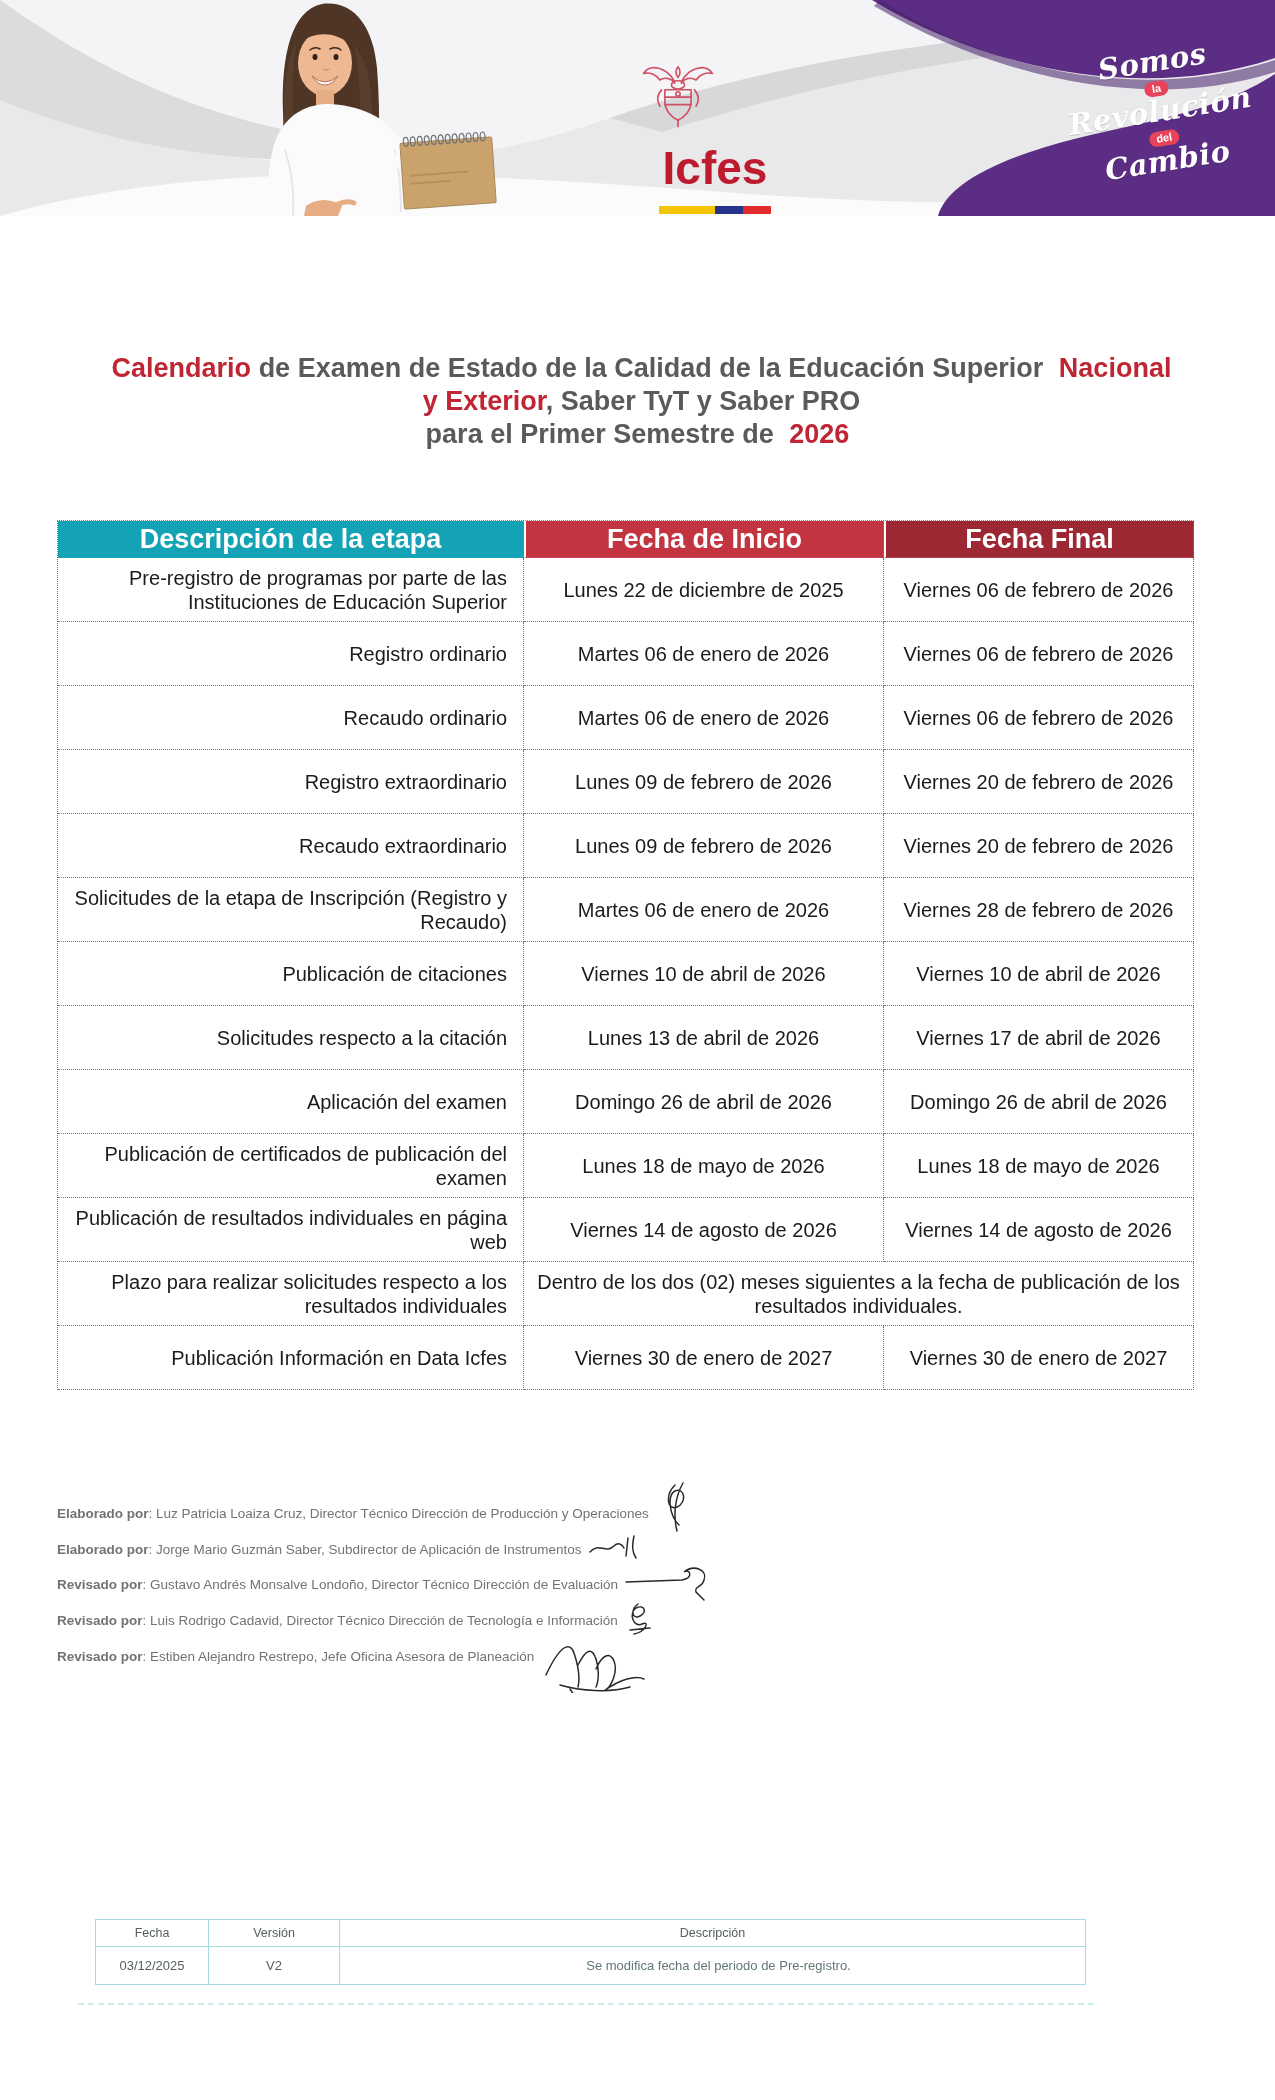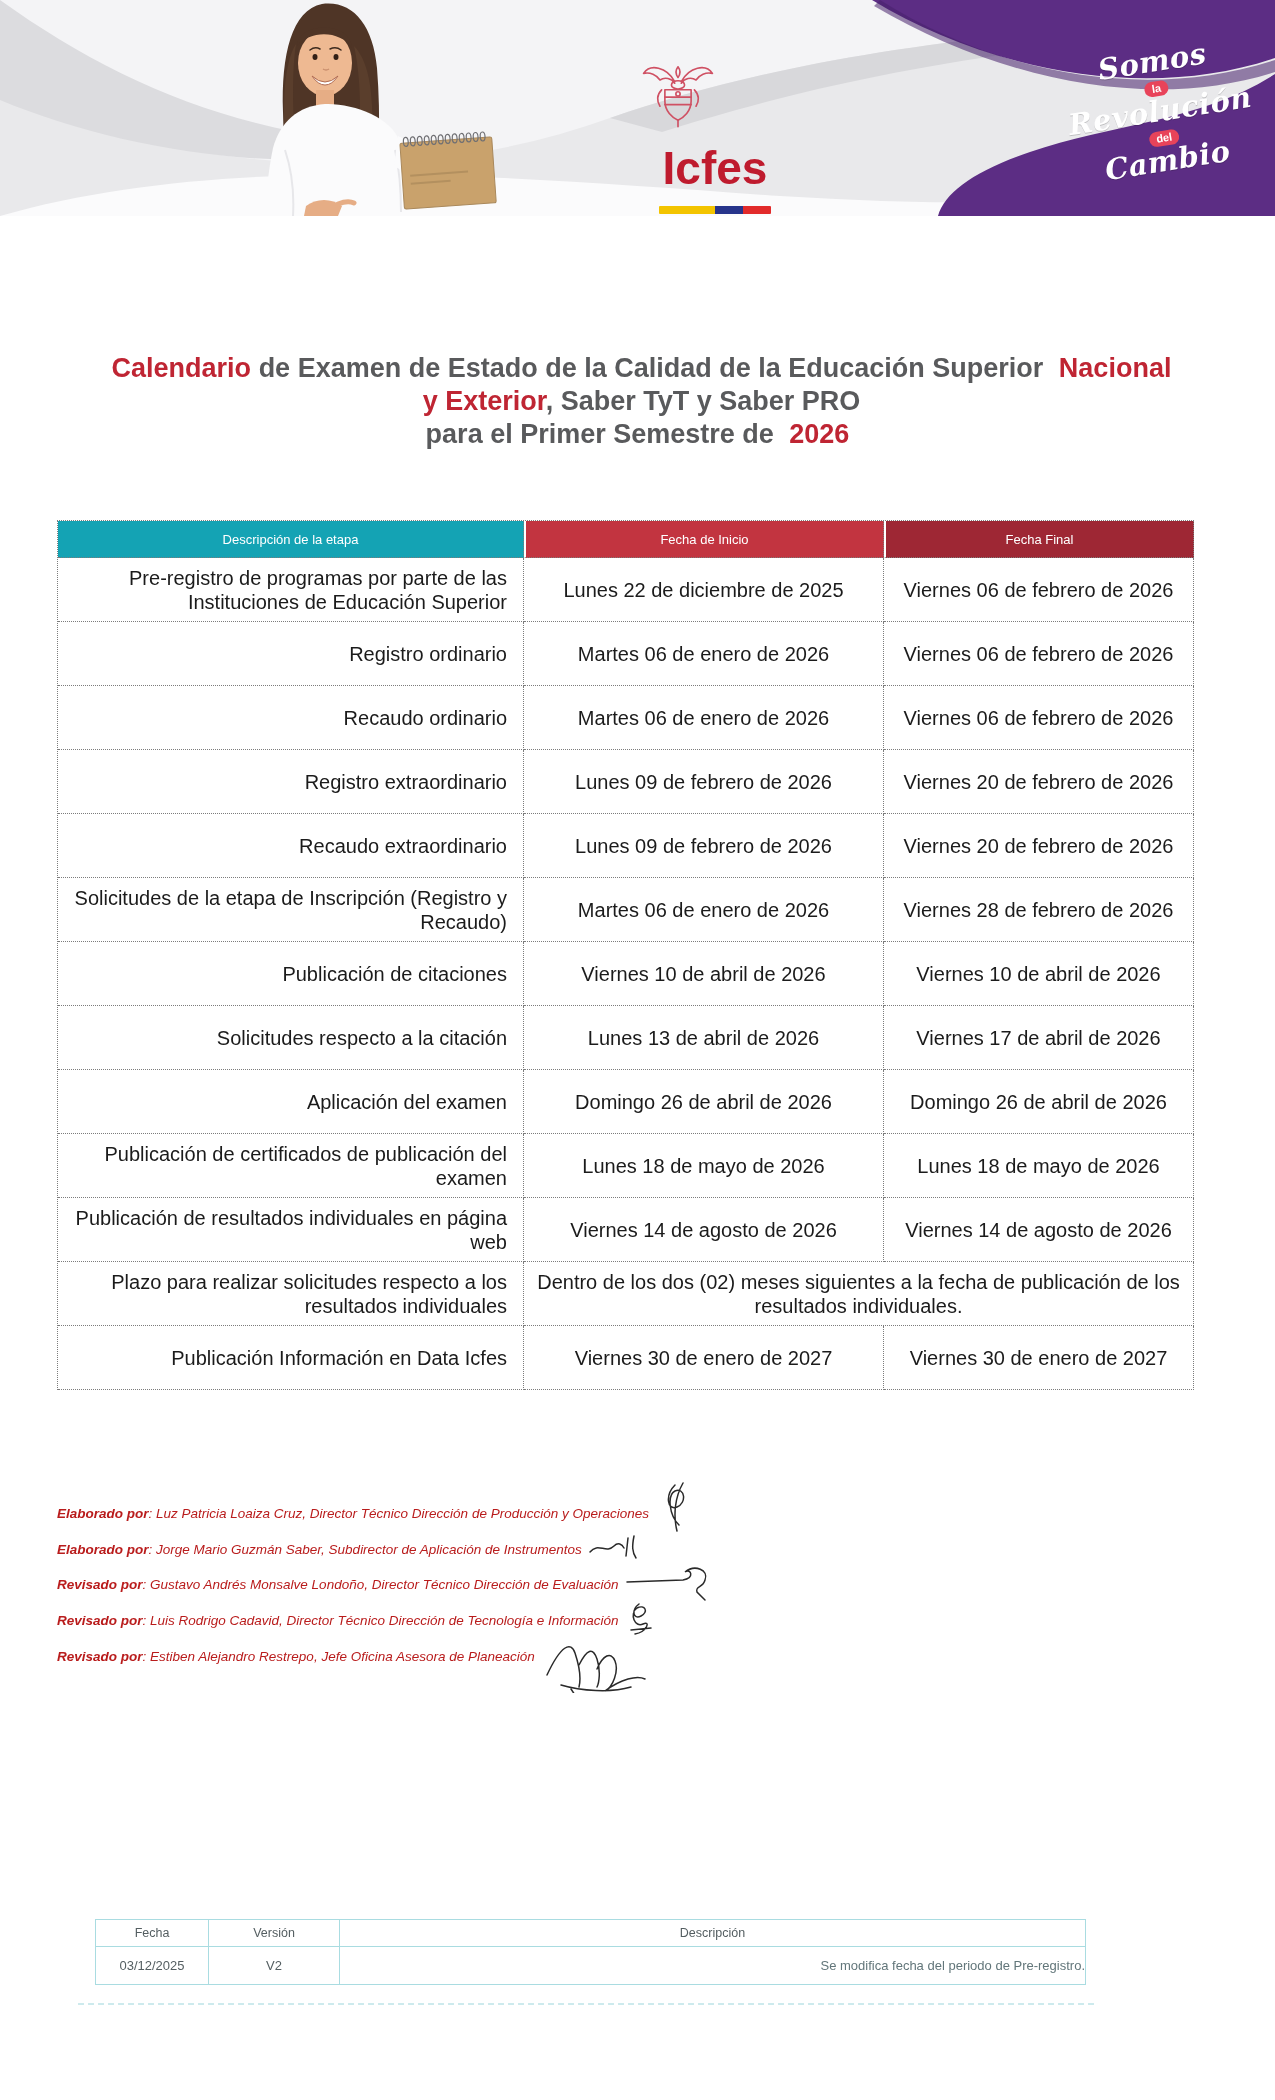--- a/index.html
+++ b/index.html
@@ -34,41 +34,41 @@
   
   .title{position:absolute;top:352px;left:0;width:100%;text-align:center;
          font-weight:bold;font-size:27px;line-height:33px;color:var(--title-gray);}
   .title div{white-space:nowrap;}
   .title .accent{color:var(--title-red);margin-left:8px;}
 
   
   table.calendar{position:absolute;left:57px;top:520px;width:1136px;table-layout:fixed;
          border-collapse:separate;border-spacing:0;border-top:1px dotted #7c7c7c;border-left:1px dotted #7c7c7c;
          font-size:20px;color:#1b1b1b;}
-  .calendar th{height:37px;color:#fff;font-weight:normal;font-size:13px;vertical-align:middle;
+  .calendar th{height:37px;color:#fff;font-weight:bold;font-size:27px;vertical-align:middle;
          border-right:1px dotted #7c7c7c;border-bottom:1px dotted #7c7c7c;}
   .calendar th.c-teal{background:var(--teal);}
   .calendar th.c-red{background:var(--red);border-left:2px solid #fff;}
   .calendar th.c-darkred{background:var(--darkred);border-left:2px solid #fff;}
   .calendar td{height:64px;vertical-align:middle;text-align:center;padding:3px 8px;line-height:24px;
          border-right:1px dotted #7c7c7c;border-bottom:1px dotted #7c7c7c;}
   .calendar td.etapa{text-align:right;padding-left:12px;padding-right:16px;}
 
   
-  .sigs{position:absolute;left:57px;top:1496px;width:900px;font-size:13.5px;color:#b91c1c;font-style:italic;}
+  .sigs{position:absolute;left:57px;top:1496px;width:900px;font-size:13.5px;color:#737373;}
   .sig-line{display:flex;align-items:center;height:35.6px;overflow:visible;}
   .sig-line b{font-weight:bold;}
   .squiggle{margin-left:6px;flex:none;}
 
   
   table.vtable{position:absolute;left:95px;top:1919px;width:990px;table-layout:fixed;
          border-collapse:collapse;font-size:12.5px;color:#545e61;background:#fff;padding-left:23px;}
   .vtable th{height:27px;font-weight:normal;border:1px solid var(--vteal);vertical-align:middle;}
   .vtable td{height:38px;border:1px solid var(--vteal);vertical-align:middle;text-align:center;font-size:13px;}
-  .vtable td.desc{text-align:right;padding-left:12px;color:#62767a;}
+  .vtable td.desc{text-align:center;padding-left:12px;color:#62767a;}
 
   .footer-dash{position:absolute;left:78px;top:2003px;width:1016px;height:0;
          border-top:2px dashed #cdeaed;}
 </style>
 </head>
 <body>
 
 <div class="page">
 
   <div class="banner">

